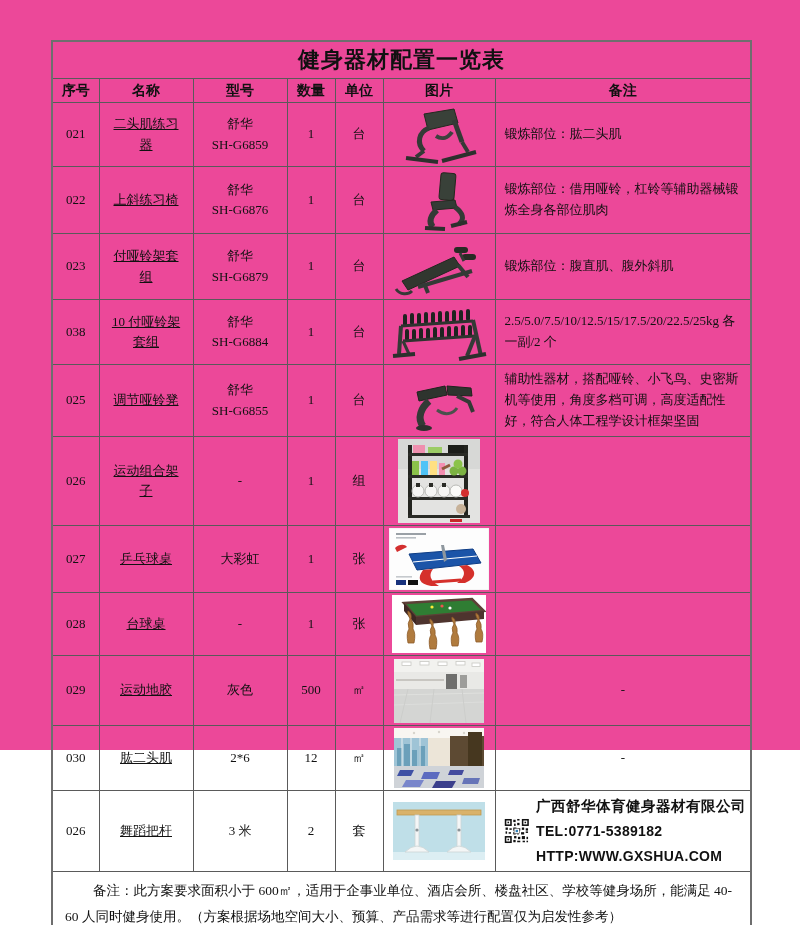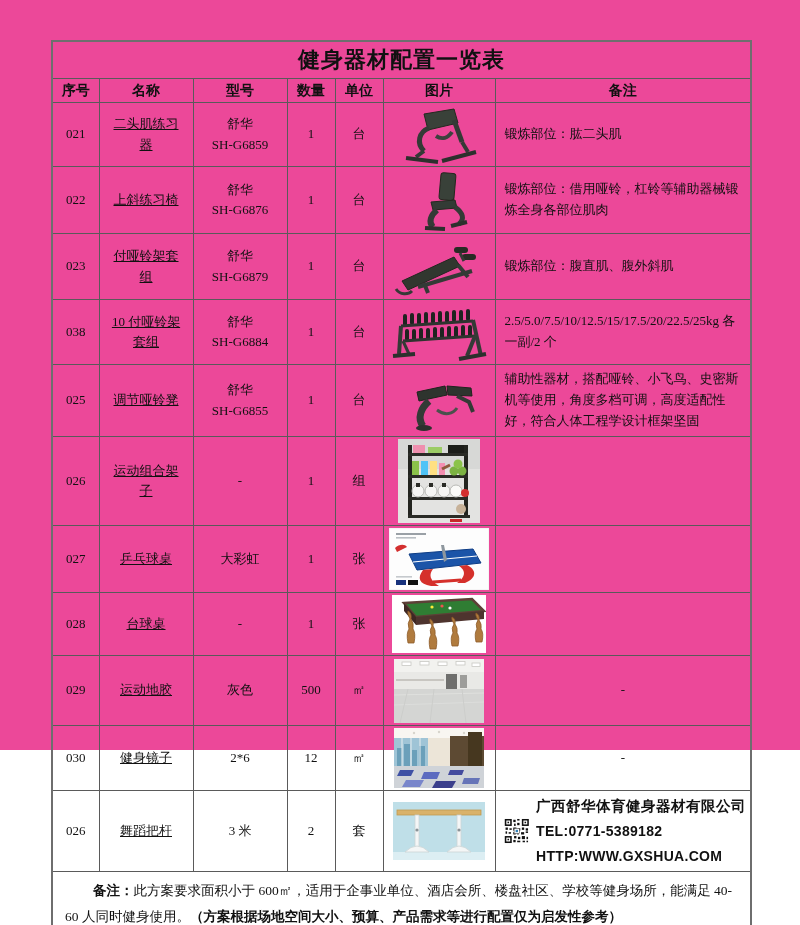--- a/index.html
+++ b/index.html
@@ -32,21 +32,21 @@
     text-align:left;padding:4px 9px;line-height:1.6;
   }
   .remark-center{text-align:center;padding:4px 9px;}
   .img-cell{padding:2px 0;}
   .imgbox{display:flex;justify-content:center;align-items:center;width:100%;}
   .footer-cell{
     text-align:left;vertical-align:middle;
     padding:6px 12px 8px 12px;font-size:13.5px;line-height:1.95;
   }
   .footer-cell p{margin:0;text-indent:28px;}
-  .b{font-weight:bold;}
+  .b{font-weight:normal;}
   .company{
     display:flex;align-items:center;gap:7px;padding:2px 2px 2px 6px;
     font-family:"Liberation Sans","DejaVu Sans",sans-serif;
   }
   .company .txt{display:flex;flex-direction:column;gap:2px;text-align:left;}
   .company .cname{font-weight:bold;font-size:14.5px;letter-spacing:0.5px;white-space:nowrap;}
   .company .cline{font-weight:bold;font-size:14px;letter-spacing:0.3px;}
   svg{display:block;}
 </style>
 </head>
@@ -385,21 +385,21 @@
         <path d="M14,30 L6,64 M40,30 L36,64 M68,30 L72,64" stroke="#cccdcb" stroke-width="1"></path>
       </svg>
     </div>
           </td>
     <td class="remark remark-center">-</td>
   </tr>
 
   <tr style="height:64px">
     <td>030</td>
     <td class="name-cell">
-            <div>健身镜子</div>
+            <div>肱二头肌</div>
           </td>
     <td class="model-cell">
       <div></div>
       <div>2*6</div>
     </td>
     <td>12</td>
     <td>㎡</td>
     <td class="img-cell">
             <div class="imgbox">
       <svg width="90" height="60" viewBox="0 0 90 60">

